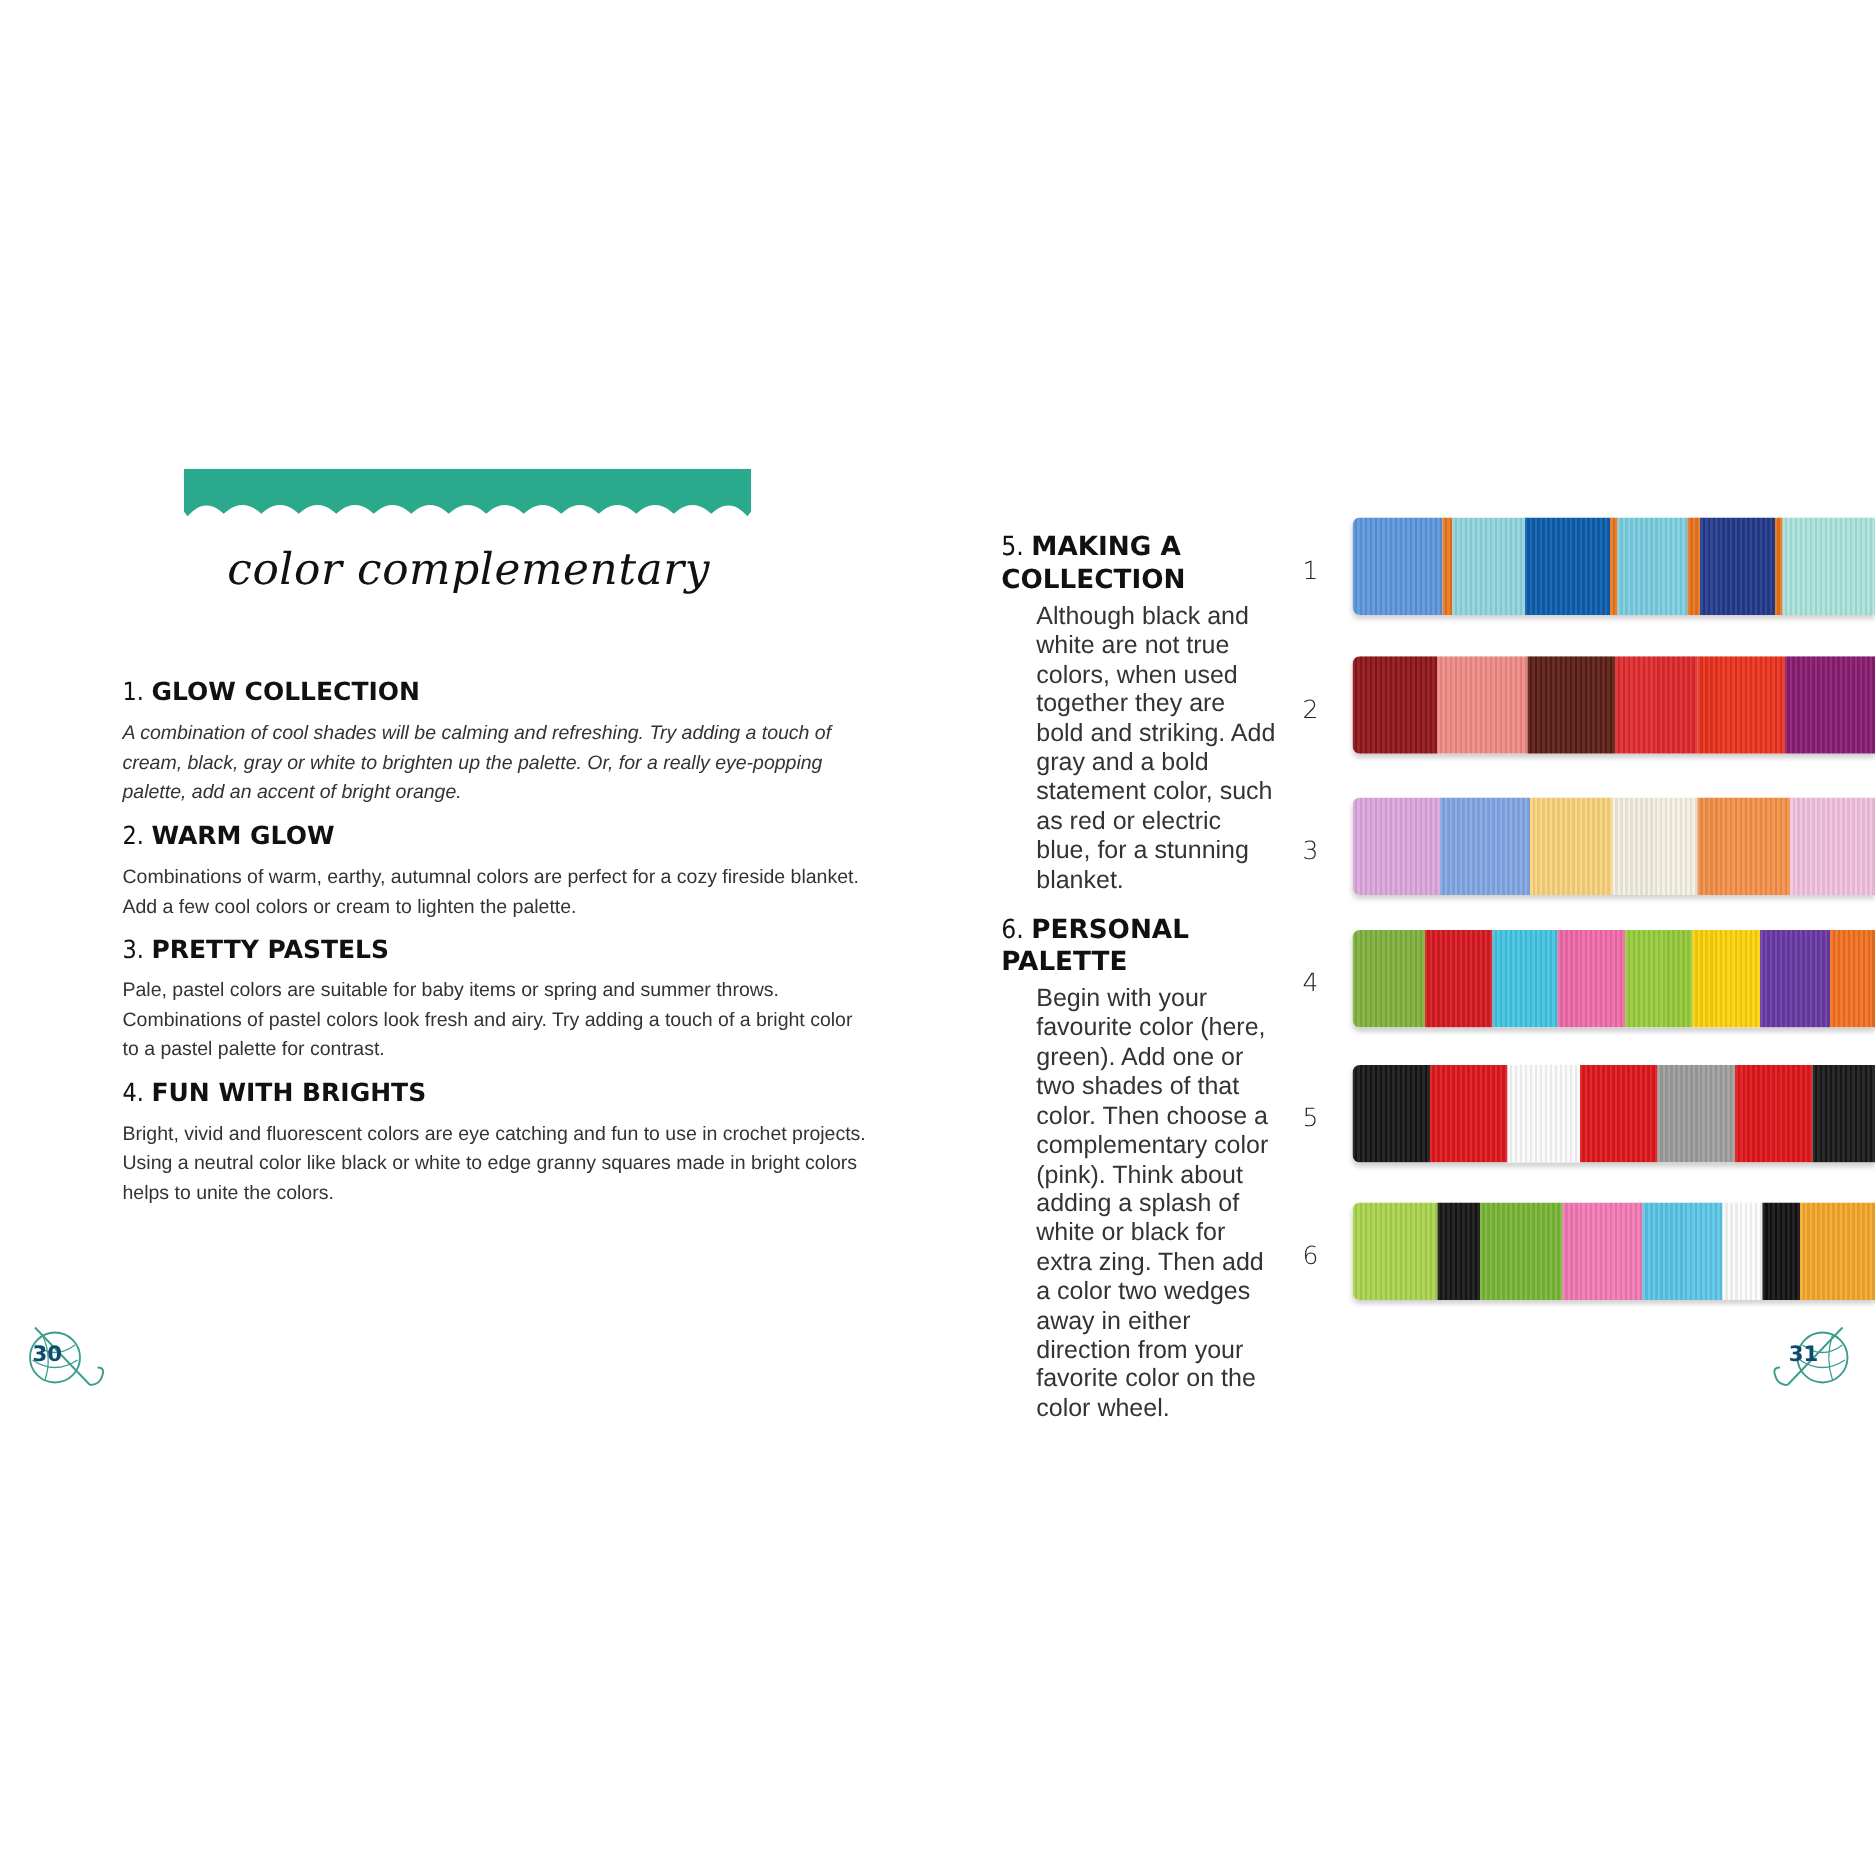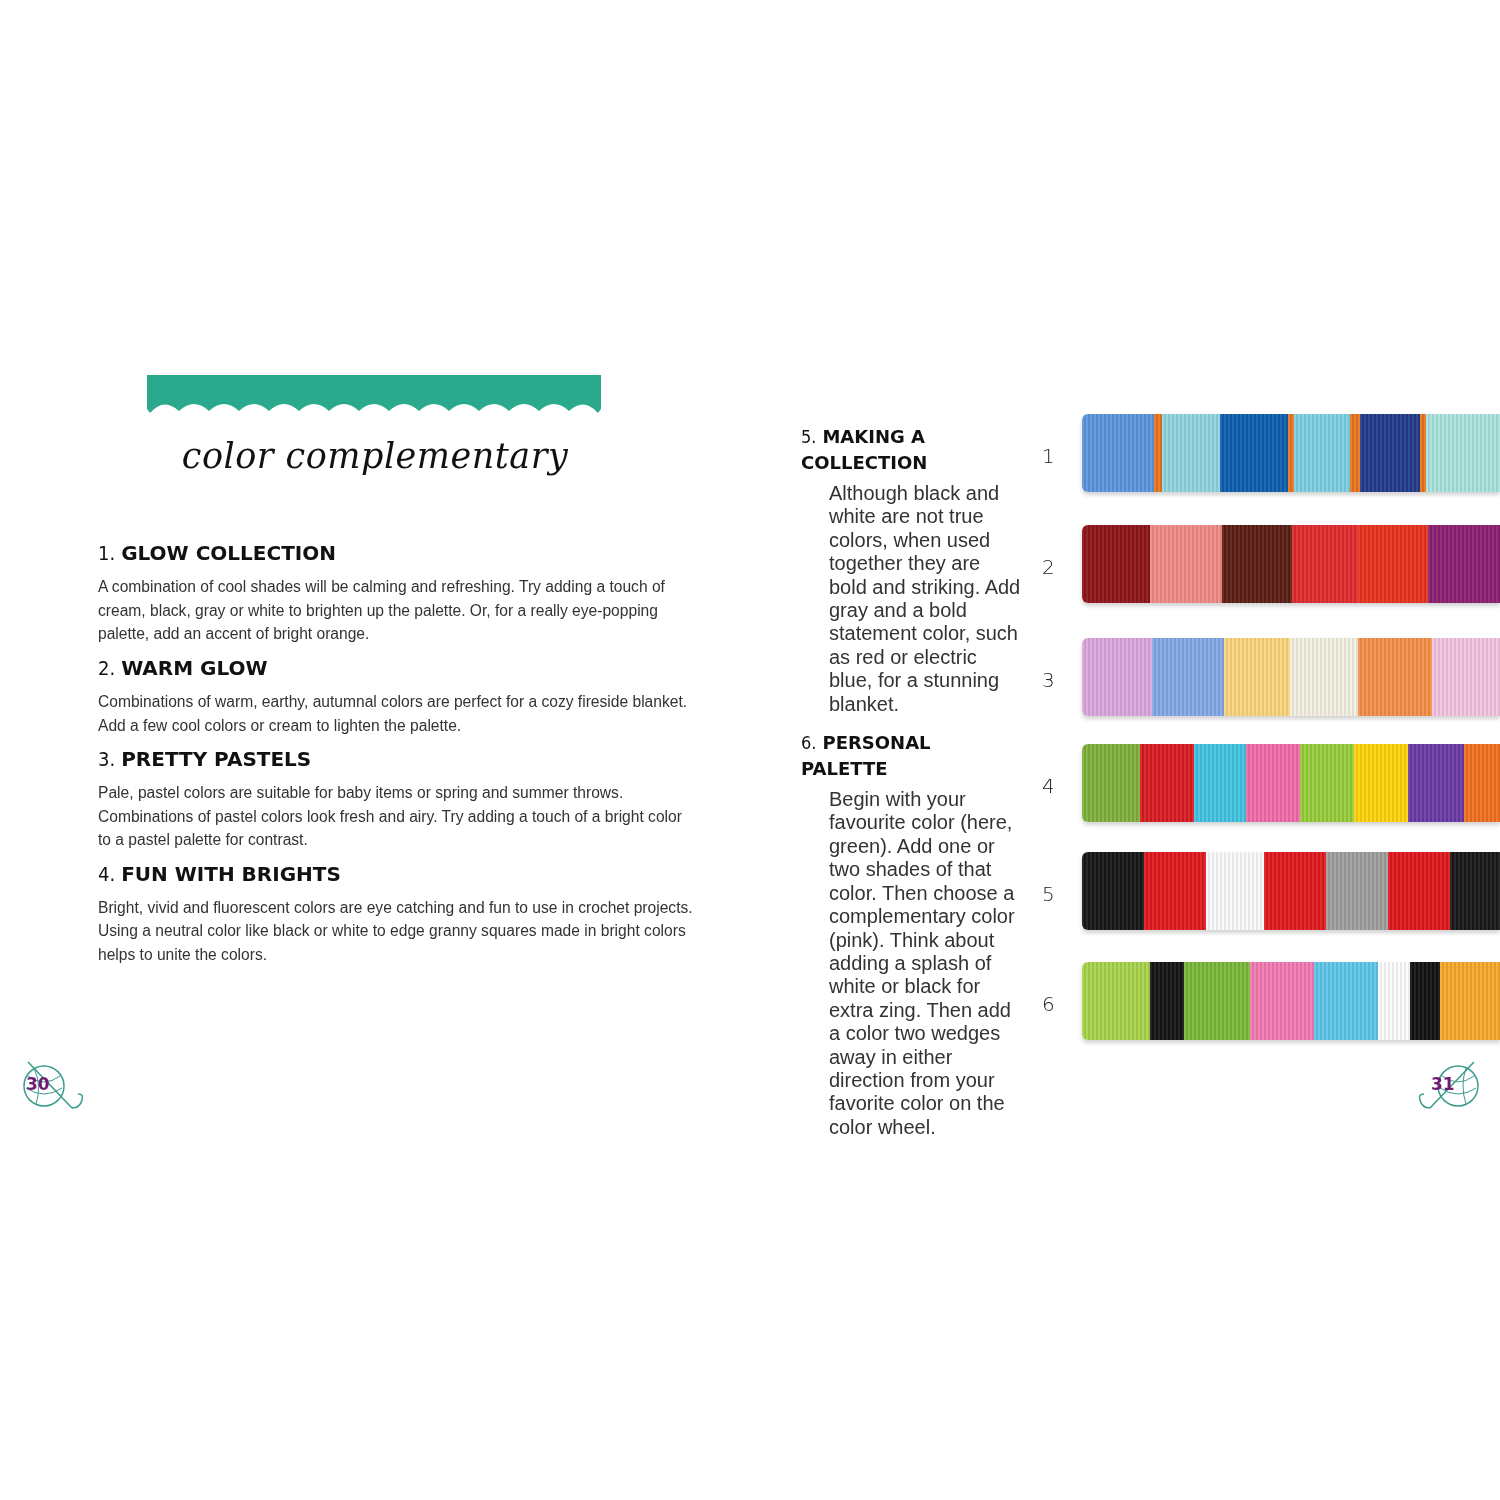--- a/index.html
+++ b/index.html
@@ -17,43 +17,43 @@
            color: #111; letter-spacing: 0.5px; }
 
   
   .left-col { position: absolute; left: 98px; top: 540px; width: 600px; }
   .section { margin-bottom: 9px; }
   .section h3 { margin: 0 0 9px 0; font-size: 20px; line-height: 26px; color: #111;
                 font-family: "DejaVu Sans", sans-serif; font-weight: bold; }
   .section h3 .num { font-weight: normal; font-family: "DejaVu Sans Condensed", "DejaVu Sans", sans-serif; margin-right: 6px; }
   .section p { margin: 0; font-size: 15.6px; line-height: 23.5px; color: #333;
                font-family: "Liberation Sans", sans-serif; }
-  .left-col .section:nth-child(1) p { height: 71px; }
+  .left-col .section:nth-child(1) p { height: 71px; font-style: italic; }
 
   
   .mid-col { position: absolute; left: 801px; top: 424px; width: 220px; }
-  .mid-col .section h3 { font-size: 18px; line-height: 26px; margin-bottom: 6px; }
+  .mid-col .section h3 { font-size: 21px; line-height: 26px; margin-bottom: 6px; }
   .mid-col .section p { font-size: 20px; line-height: 23.4px; margin-left: 28px; }
   .mid-col .section { margin-bottom: 14px; }
 
   
   .row-num { position: absolute; left: 1042px; width: 20px; font-size: 20px; color: #222;
              font-family: "DejaVu Sans", sans-serif; font-weight: 300; }
 
   
   .yarn { position: absolute; left: 1082px; width: 418px; height: 78px; display: flex;
           border-radius: 6px 0 0 6px; overflow: hidden;
           box-shadow: 0 3px 4px rgba(0,0,0,0.18); }
   .stripe { height: 100%; position: relative;
             background-image: repeating-linear-gradient(90deg, rgba(255,255,255,0.08) 0 2px, rgba(0,0,0,0.07) 2px 4px); }
 
   
   .page-num { position: absolute; width: 70px; height: 56px; }
   .page-num svg { position: absolute; left: 0; top: 0; }
-  .page-num span { position: absolute; top: 16px; font-size: 17px; font-weight: bold; color: #701a75;
+  .page-num span { position: absolute; top: 16px; font-size: 17px; font-weight: bold; color: #0c4a6e;
                    font-family: "DejaVu Sans", sans-serif; }
 </style>
 </head>
 <body>
 
 <div class="spread">
 
   <div class="banner">
     <svg width="454" height="42" viewBox="0 0 454 42">
       <path id="scallop" fill="#2aa98d" d="M0 0 H454 V34 L451 38 Q437 22 422 36 Q407 22 392 36 Q377 22 362 36 Q347 22 332 36 Q317 22 302 36 Q287 22 272 36 Q257 22 242 36 Q227 22 212 36 Q197 22 182 36 Q167 22 152 36 Q137 22 122 36 Q107 22 92 36 Q77 22 62 36 Q47 22 32 36 Q17 22 3 38 L0 34 Z"></path>

